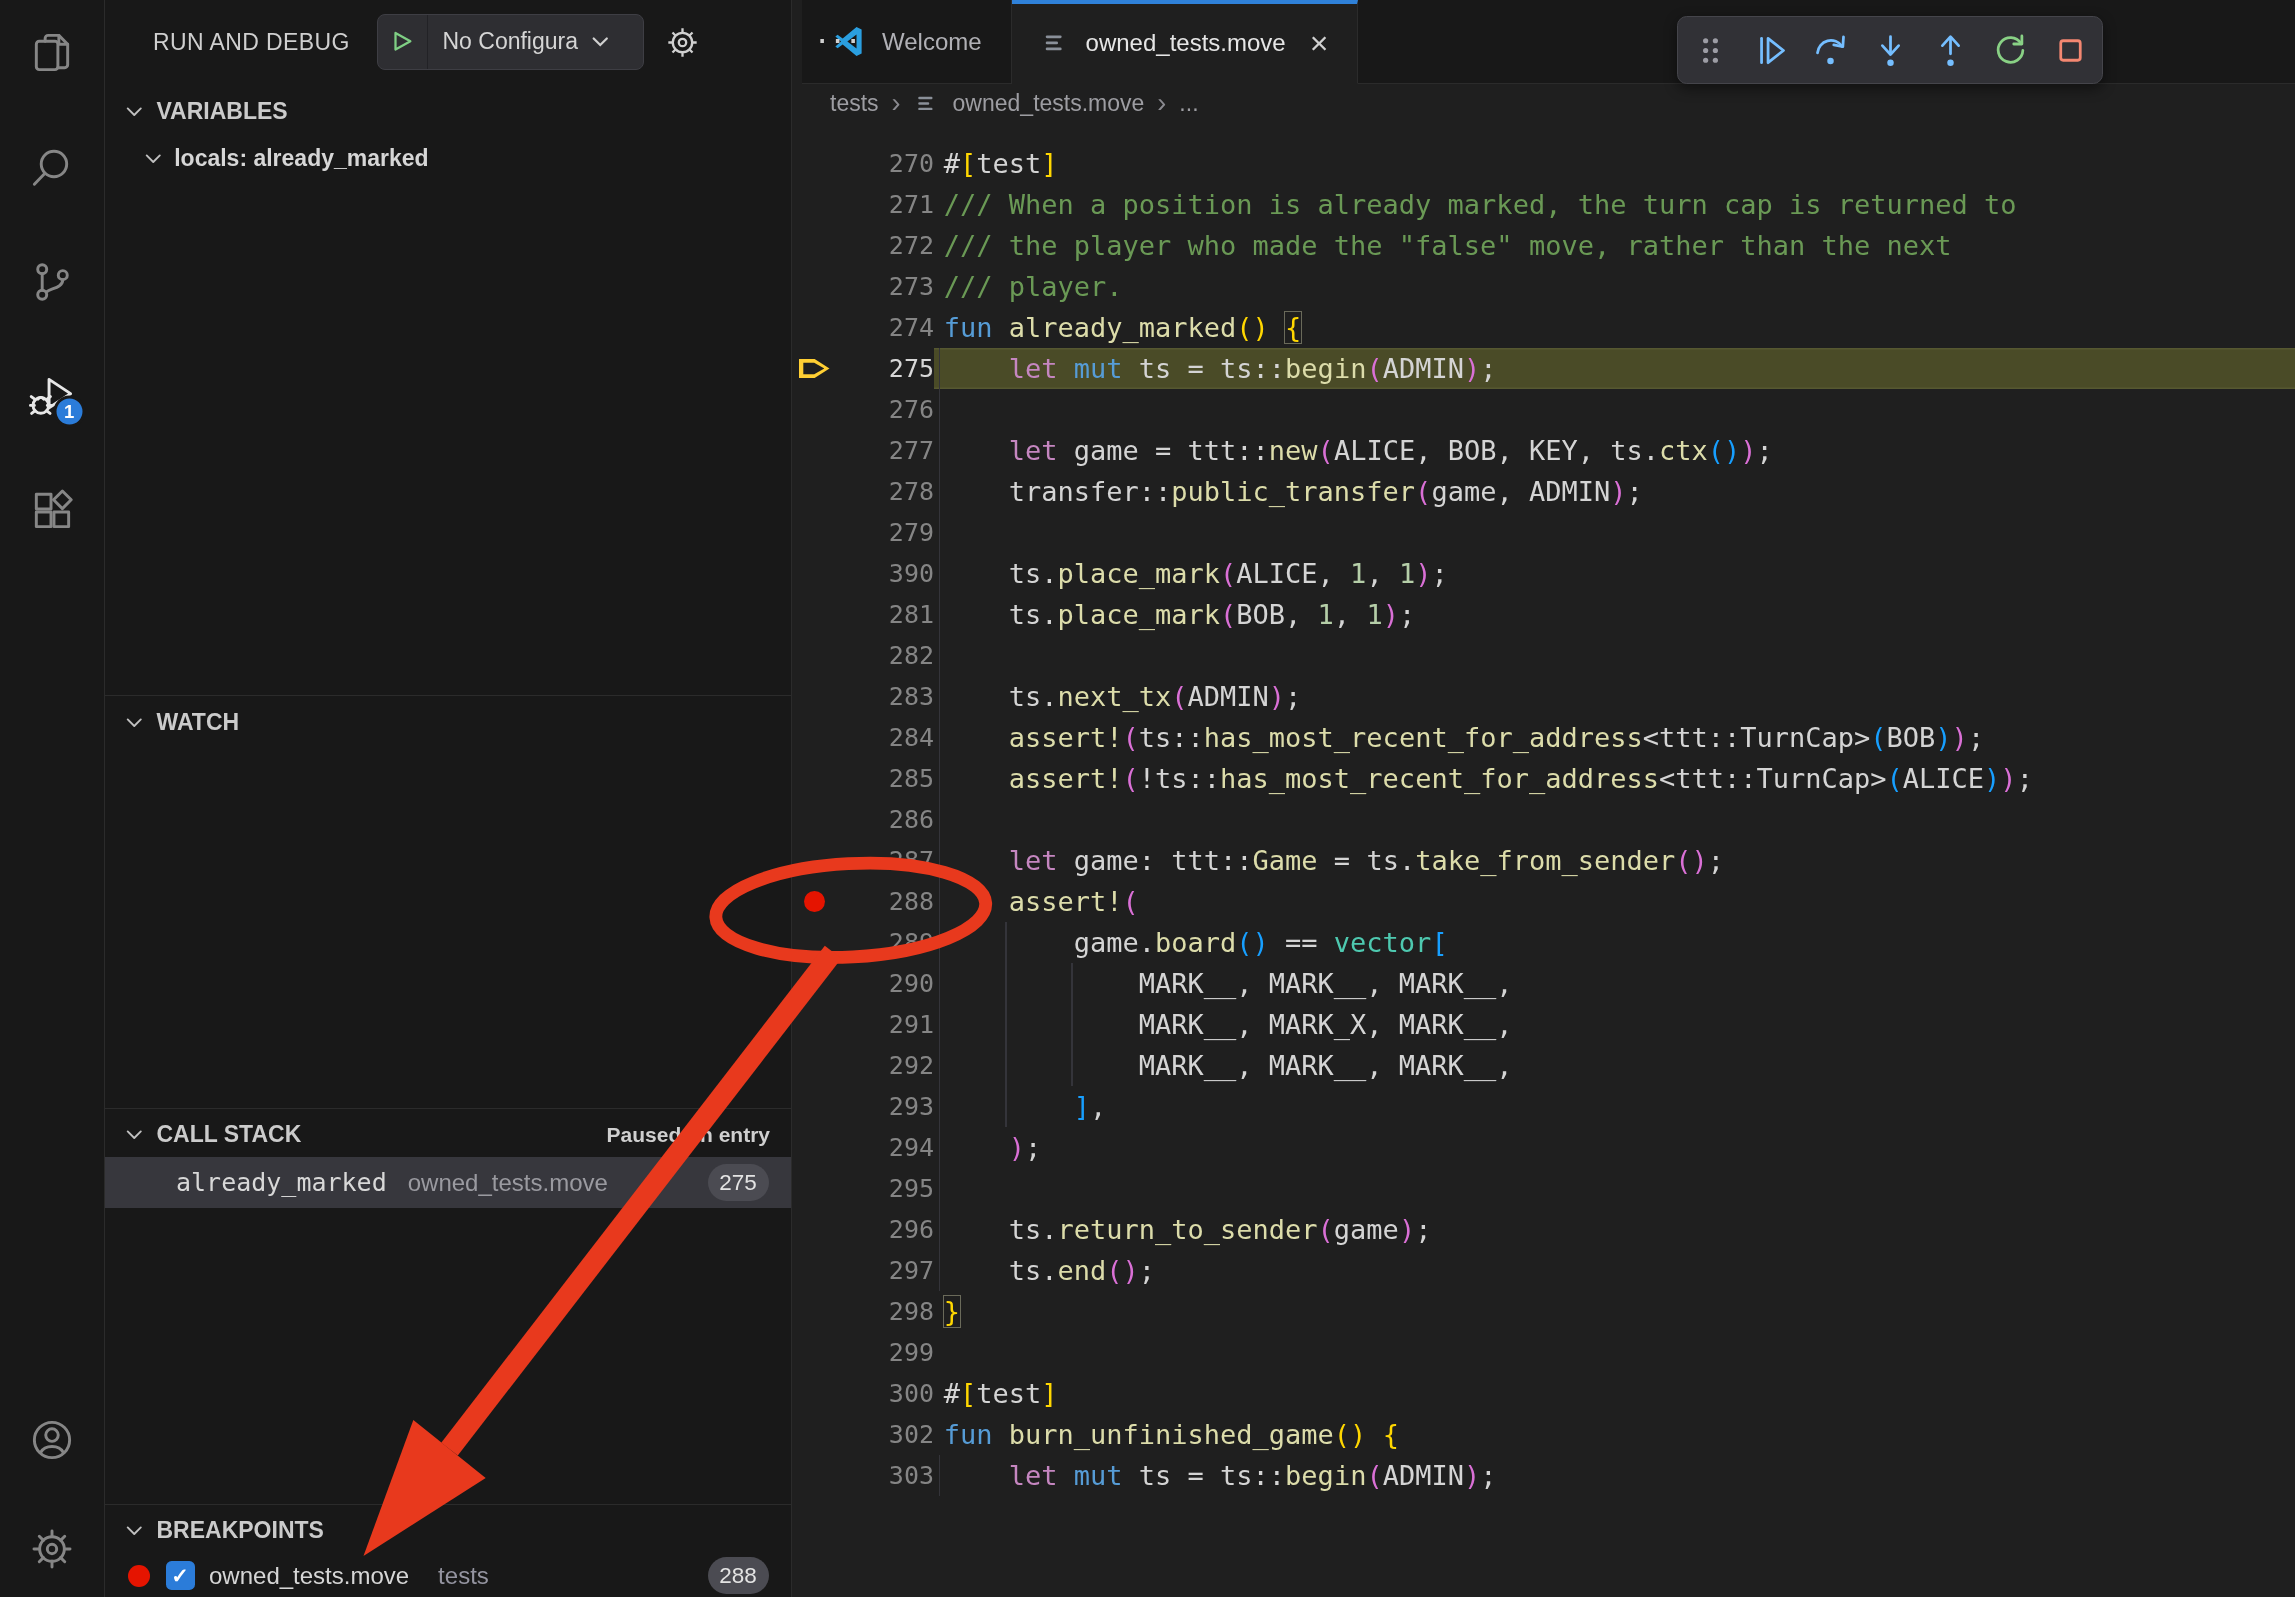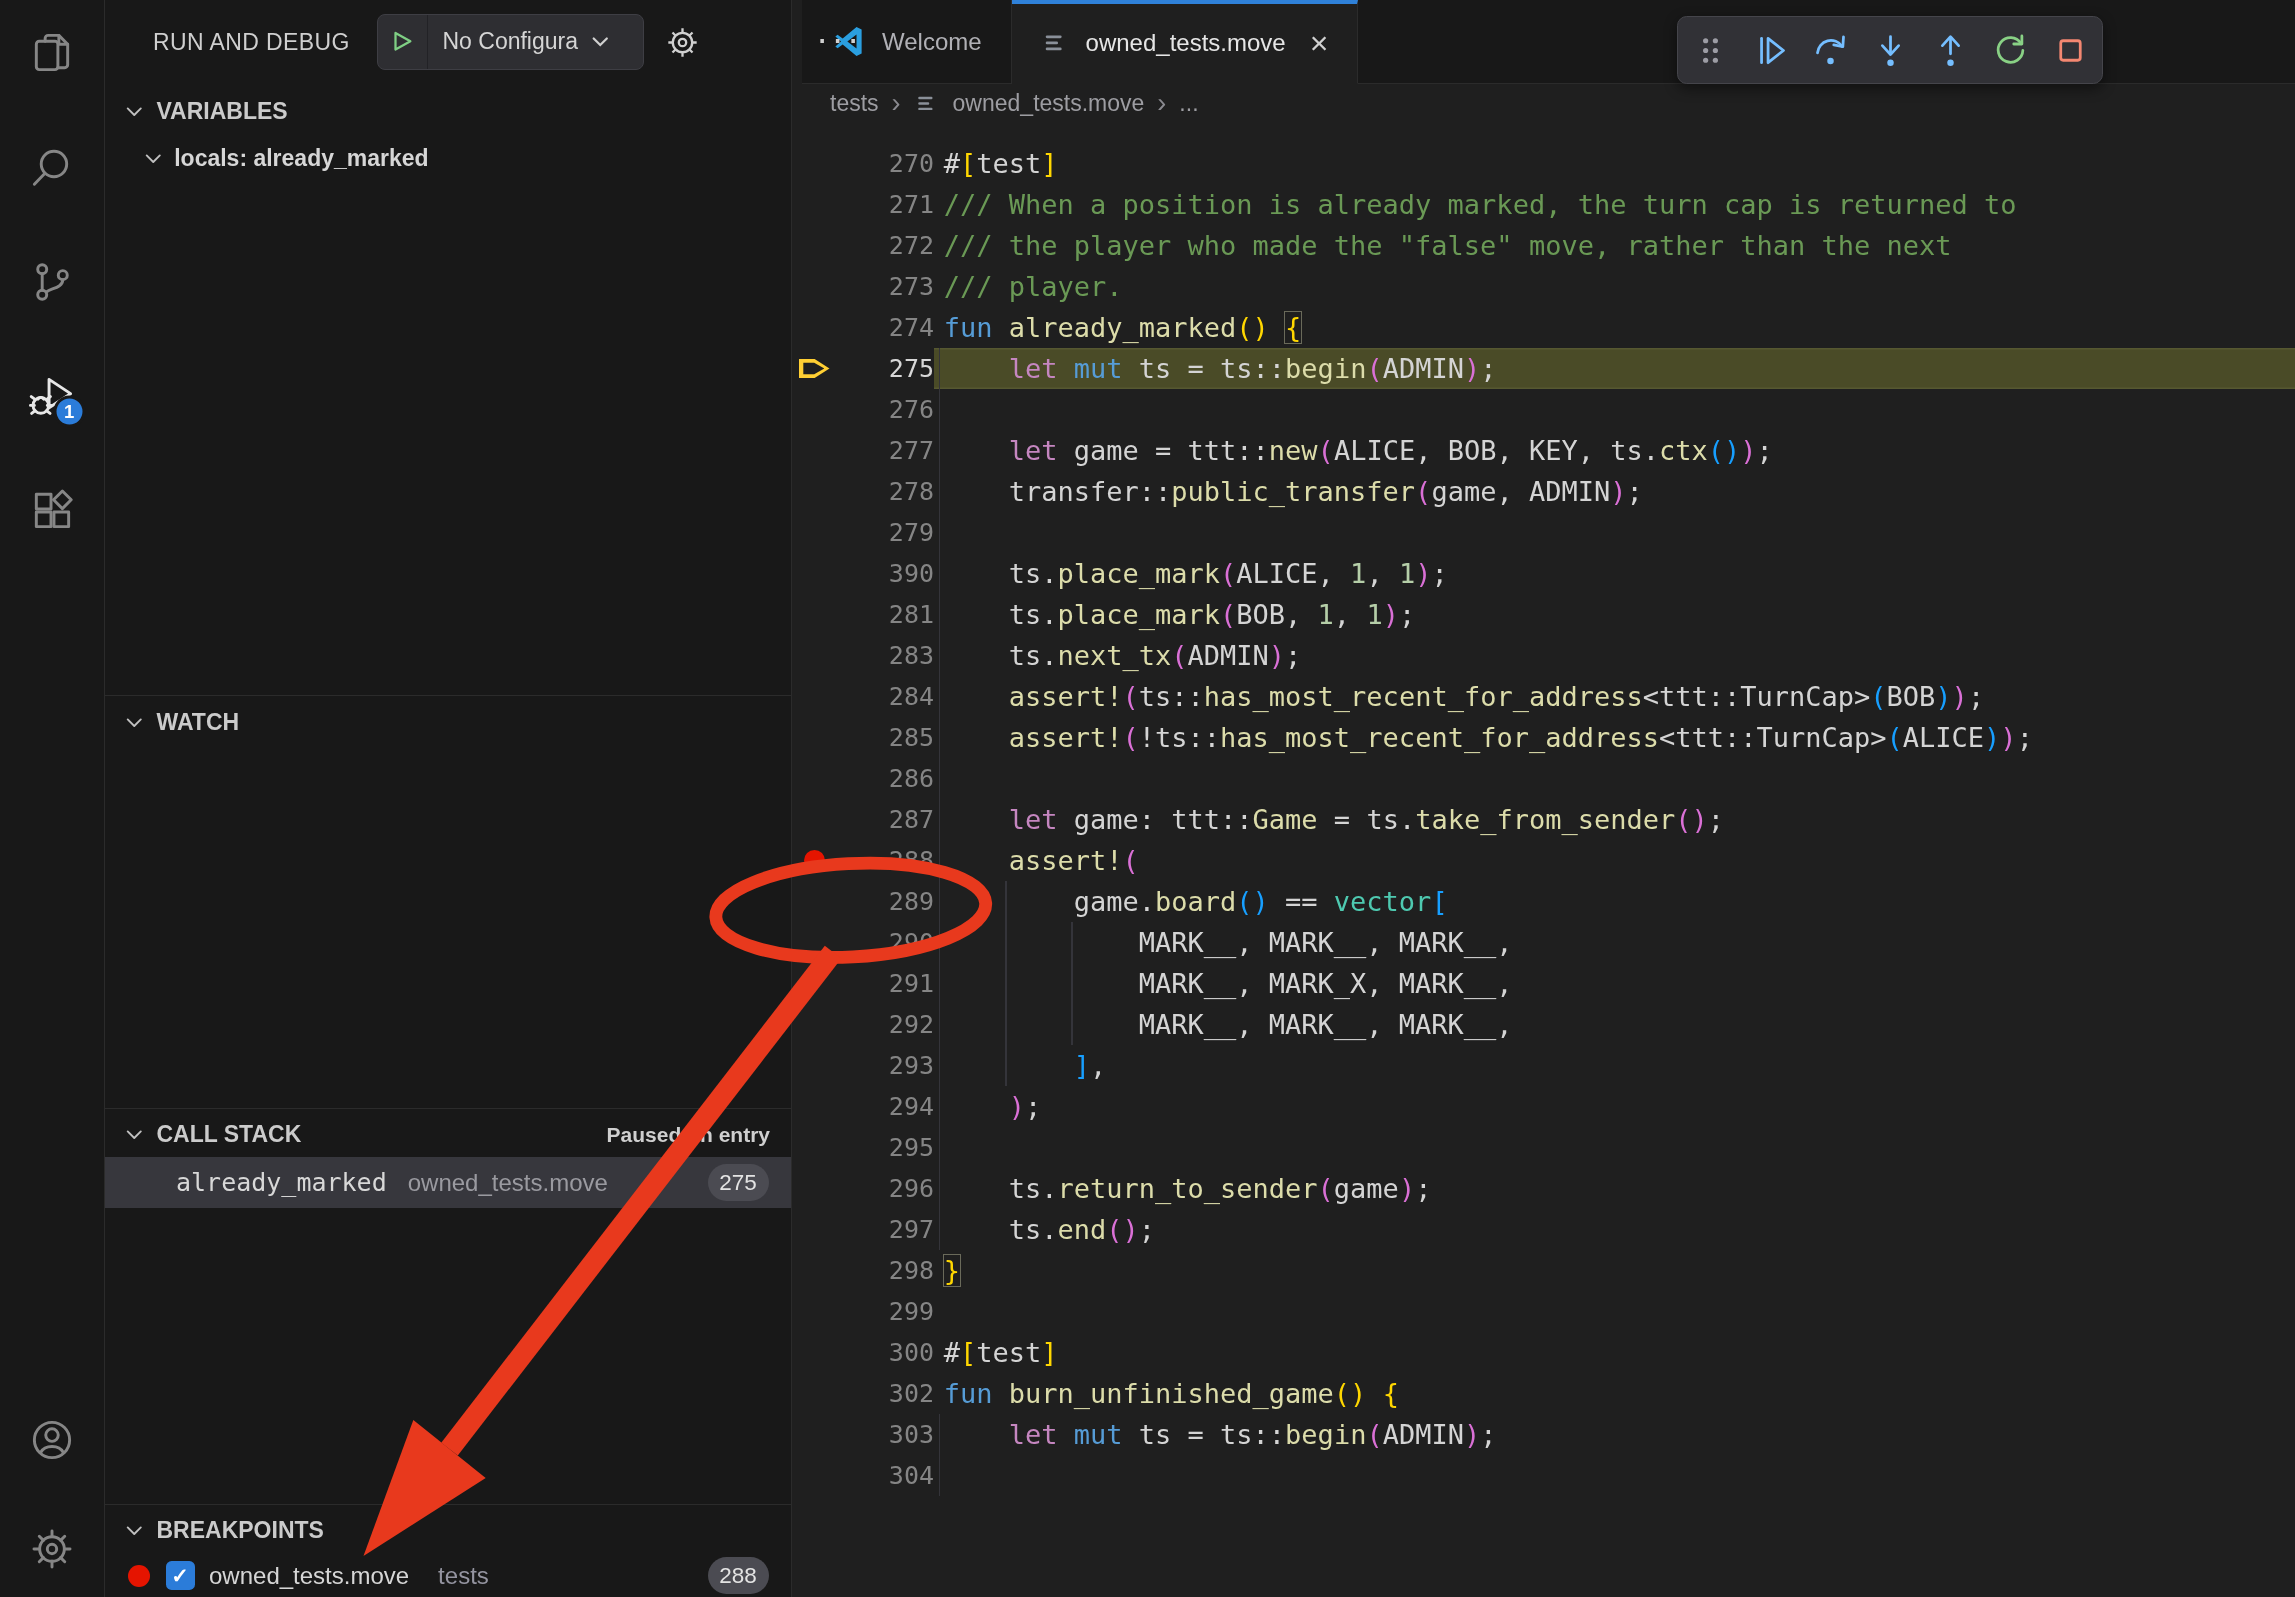--- a/index.html
+++ b/index.html
@@ -337,20 +337,27 @@
         <div class="code-row">
           <div class="gutter">
             <div class="marker"></div>
             <div class="lnum">281</div>
           </div>
           <div class="ctext"><div class="iguide" style="left: 4.8px;"></div><span class="c-w">    ts.</span><span class="c-f">place_mark</span><span class="c-pm">(</span><span class="c-w">BOB, </span><span class="c-n">1</span><span class="c-w">, </span><span class="c-n">1</span><span class="c-pm">)</span><span class="c-w">;</span></div>
         </div>
         <div class="code-row">
           <div class="gutter">
             <div class="marker"></div>
+            <div class="lnum">282</div>
+          </div>
+          <div class="ctext"><div class="iguide" style="left: 4.8px;"></div></div>
+        </div>
+        <div class="code-row">
+          <div class="gutter">
+            <div class="marker"></div>
             <div class="lnum">283</div>
           </div>
           <div class="ctext"><div class="iguide" style="left: 4.8px;"></div><span class="c-w">    ts.</span><span class="c-f">next_tx</span><span class="c-pm">(</span><span class="c-w">ADMIN</span><span class="c-pm">)</span><span class="c-w">;</span></div>
         </div>
         <div class="code-row">
           <div class="gutter">
             <div class="marker"></div>
             <div class="lnum">284</div>
           </div>
           <div class="ctext"><div class="iguide" style="left: 4.8px;"></div><span class="c-w">    </span><span class="c-f">assert!</span><span class="c-pm">(</span><span class="c-w">ts::</span><span class="c-f">has_most_recent_for_address</span><span class="c-w">&lt;ttt::TurnCap&gt;</span><span class="c-pb">(</span><span class="c-w">BOB</span><span class="c-pb">)</span><span class="c-pm">)</span><span class="c-w">;</span></div>
@@ -475,27 +482,20 @@
             <div class="lnum">302</div>
           </div>
           <div class="ctext"><span class="c-k">fun</span><span class="c-w"> </span><span class="c-f">burn_unfinished_game</span><span class="c-y">()</span><span class="c-w"> </span><span class="c-y">{</span></div>
         </div>
         <div class="code-row">
           <div class="gutter">
             <div class="marker"></div>
             <div class="lnum">303</div>
           </div>
           <div class="ctext"><div class="iguide" style="left: 4.8px;"></div><span class="c-w">    </span><span class="c-m">let</span><span class="c-w"> </span><span class="c-k">mut</span><span class="c-w"> ts = ts::</span><span class="c-f">begin</span><span class="c-pm">(</span><span class="c-w">ADMIN</span><span class="c-pm">)</span><span class="c-w">;</span></div>
-        </div>
-        <div class="code-row">
-          <div class="gutter">
-            <div class="marker"></div>
-            <div class="lnum">304</div>
-          </div>
-          <div class="ctext"><div class="iguide" style="left: 4.8px;"></div></div>
         </div>
       </div>
   </div>
 </div>
 
 <div id="dbg-toolbar">
   <div class="dbg-btn">
     <svg viewBox="0 0 24 24">
         <g class="fl-grip">
           <circle cx="9" cy="6" r="1.6"></circle>

